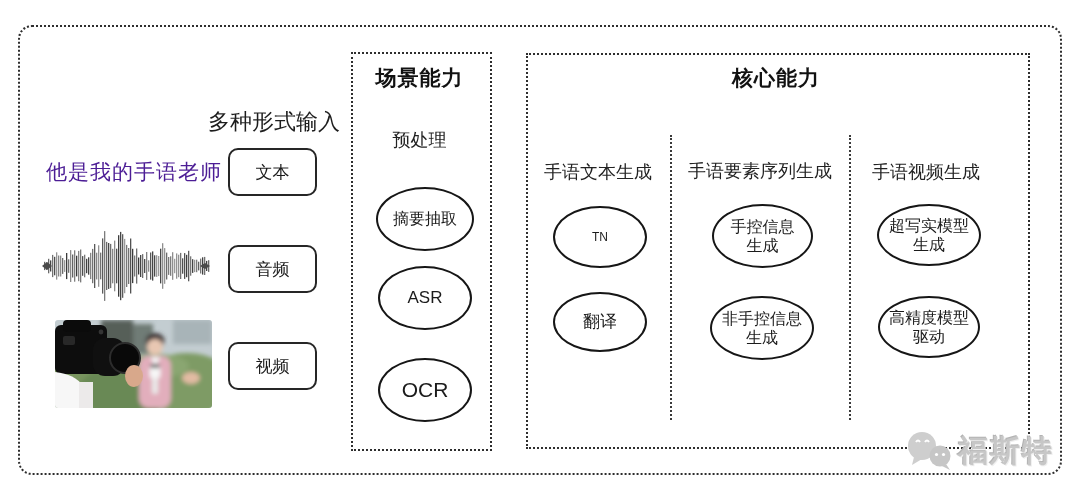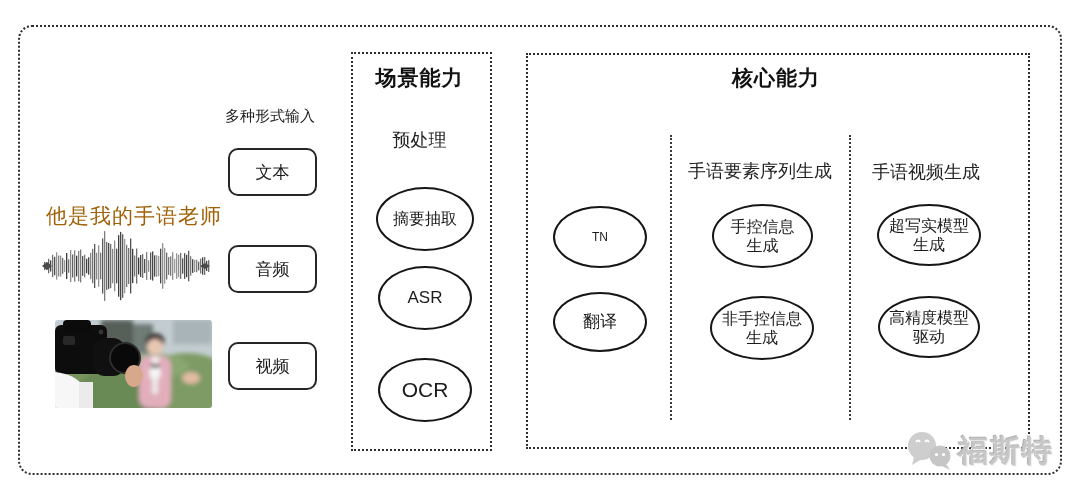--- a/index.html
+++ b/index.html
@@ -21,22 +21,22 @@
     display:flex;flex-direction:column;align-items:center;justify-content:center;
     text-align:center;line-height:1.2;color:#1b1b1b;background:#fff;
   }
   .ell span{display:block;}
   .v-sep{border-left:2px dotted #3a3a3a;width:0;}
   .tag-box{
     width:85px;height:44px;border:2px solid #262626;border-radius:10px;
     display:flex;align-items:center;justify-content:center;
     font-size:17px;color:#1b1b1b;background:#fff;
   }
-  .input-label{font-size:15px;text-align:center;color:#1d1d1d;font-weight:500;white-space:nowrap;}
-  .sentence{font-size:21px;color:#a16207;white-space:nowrap;letter-spacing:1px;margin-top:44px;}
+  .input-label{font-size:22px;text-align:center;color:#1d1d1d;font-weight:500;white-space:nowrap;}
+  .sentence{font-size:21px;color:#4c1d95;white-space:nowrap;letter-spacing:1px;}
   .photo{border-radius:3px;overflow:hidden;display:block;}
   .watermark{display:flex;align-items:center;}
   .wm-text{
     font-size:30px;font-weight:bold;letter-spacing:2px;color:#c7c7c7;
     text-shadow:1px 1px 0 #efefef, -1px -1px 0 #b3b3b3;
   }
 </style>
 </head>
 <body>
 
@@ -199,20 +199,21 @@
   <div class="abs ell" style="left:378px;top:358px;width:90px;height:60px;font-size:21px;align-items:center;">
     <span>OCR</span>
   </div>
 
   <div class="abs dash-box core-box"></div>
   <div class="abs box-title" style="left:526px;top:64px;width:500px;">核心能力</div>
 
   <div class="abs v-sep" style="left:670px;top:135px;height:285px;"></div>
   <div class="abs v-sep" style="left:849px;top:135px;height:285px;"></div>
 
+  <div class="abs col-header" style="left:528px;top:160px;width:140px;">手语文本生成</div>
   <div class="abs ell" style="left:553px;top:206px;width:90px;height:58px;font-size:12px;">
     <span>TN</span>
   </div>
   <div class="abs ell" style="left:553px;top:292px;width:90px;height:56px;font-size:17px;">
     <span>翻译</span>
   </div>
 
   <div class="abs col-header" style="left:680px;top:159px;width:160px;">手语要素序列生成</div>
   <div class="abs ell" style="left:712px;top:204px;width:97px;height:60px;font-size:16px;">
     <span>手控信息</span>

